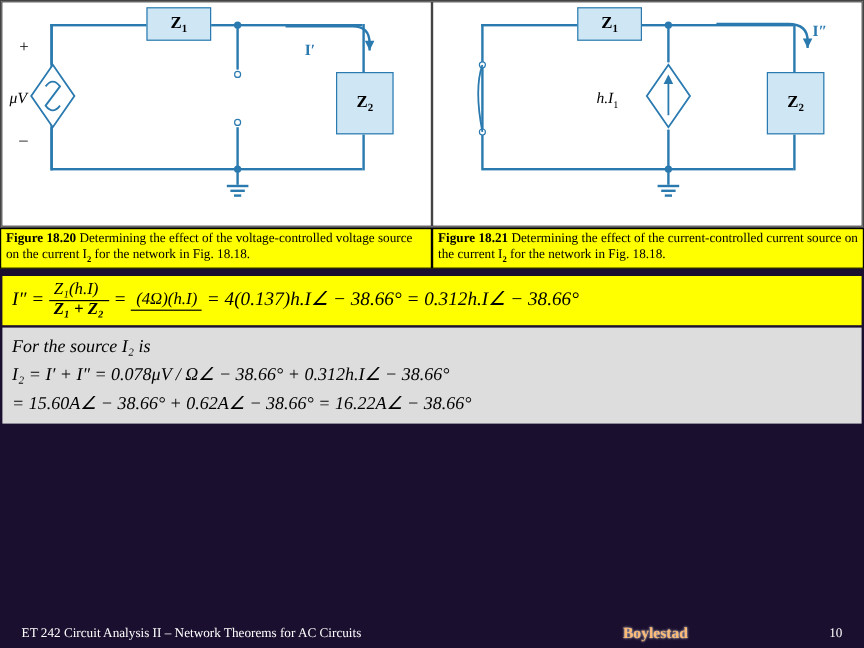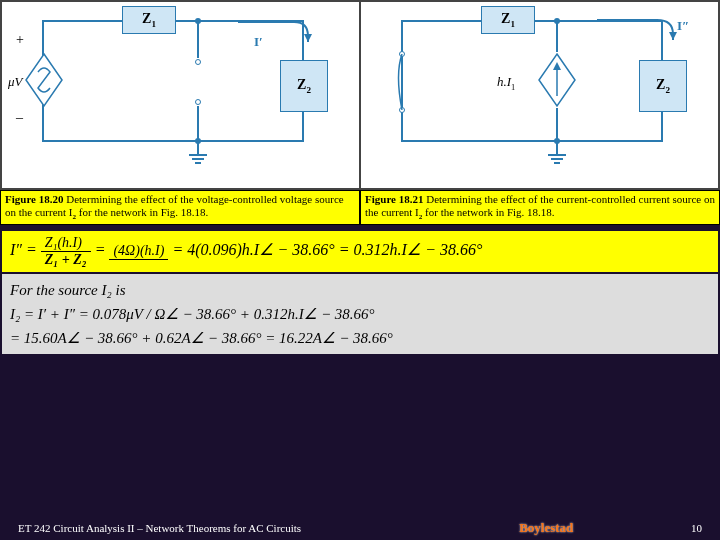--- a/index.html
+++ b/index.html
@@ -9,21 +9,21 @@
   .captions { display: flex; background: #ff0; font-size: 11px; line-height: 1.2; }
   .caption { flex: 1; padding: 2px 4px; border: 1px solid #000; }
   .caption b { font-weight: bold; }
   .mathblock { background: #ff0; color: #000; padding: 4px 8px; font-style: italic; font-size: 16px; font-family: "Times New Roman", serif; margin: 6px 2px 2px; }
   .mathblock2 { background: #ddd; color: #000; padding: 4px 8px; font-style: italic; font-size: 15px; font-family: "Times New Roman", serif; margin: 2px 2px; line-height: 1.6; }
   .frac { display: inline-block; vertical-align: middle; font-size: 14px; }
   .frac .num { border-bottom: 1.4px solid #000; padding: 0 4px; display: block; }
   .frac .den { padding: 0 4px; display: block; font-weight: bold; }
   .sub { font-size: 0.65em; vertical-align: sub; font-style: normal; }
   .footer { position: absolute; bottom: 0; left: 0; right: 0; display: flex; justify-content: space-between; align-items: center; padding: 4px 18px; font-size: 11px; color: #fff; font-family: "Times New Roman", serif; }
-  .footer .author { font-weight: bold; font-size: 13px; color: #f97316; text-shadow: 0 0 2px #fff; flex: 1; text-align: center; }
+  .footer .author { font-weight: bold; font-size: 13px; color: #fdba74; text-shadow: 0 0 2px #fff; flex: 1; text-align: center; }
   .footer .course { flex: 1.6; }
   .footer .pg { width: 30px; text-align: right; color: #fff; }
   
   .wire { position: absolute; background: #2a7ab0; }
   .box { position: absolute; background: #cfe6f5; border: 1.5px solid #2a7ab0; display: flex; align-items: center; justify-content: center; font-family: "Times New Roman", serif; font-weight: bold; font-size: 14px; }
   .label { position: absolute; font-family: "Times New Roman", serif; font-size: 13px; }
   .node { position: absolute; width: 6px; height: 6px; background: #2a7ab0; border-radius: 50%; transform: translate(-50%,-50%); }
   .open { position: absolute; width: 6px; height: 6px; background: #fff; border: 1.5px solid #2a7ab0; border-radius: 50%; transform: translate(-50%,-50%); }
   .ground { position: absolute; }
   .ground .g1 { position: absolute; width: 18px; height: 2px; background: #2a7ab0; left: -9px; }
@@ -145,21 +145,21 @@
     <b>Figure 18.21</b><span>  Determining the effect of the current-controlled current source on the current I</span><b><span class="sub">2</span></b><span> for the network in Fig. 18.18.</span>
   </div>
 </div>
 
 <div class="mathblock">
   <div>
     <span>I″ = </span>
     <span class="frac"><span class="num">Z₁(h.I)</span><span class="den">Z₁ + Z₂</span></span>
     <span> = </span>
     <span class="frac"><span class="num">(4Ω)(h.I)</span></span>
-    <span> = 4(0.096)h.I∠ − 38.66° = 0.312h.I∠ − 38.66°</span>
+    <span> = 4(0.137)h.I∠ − 38.66° = 0.312h.I∠ − 38.66°</span>
   </div>
 </div>
 
 <div class="mathblock2">
   <div>For the source I₂ is</div>
   <div>I₂ = I′ + I″ = 0.078μV / Ω∠ − 38.66° + 0.312h.I∠ − 38.66°</div>
   <div>= 15.60A∠ − 38.66° + 0.62A∠ − 38.66° = 16.22A∠ − 38.66°</div>
 </div>
 
 <div class="footer">

